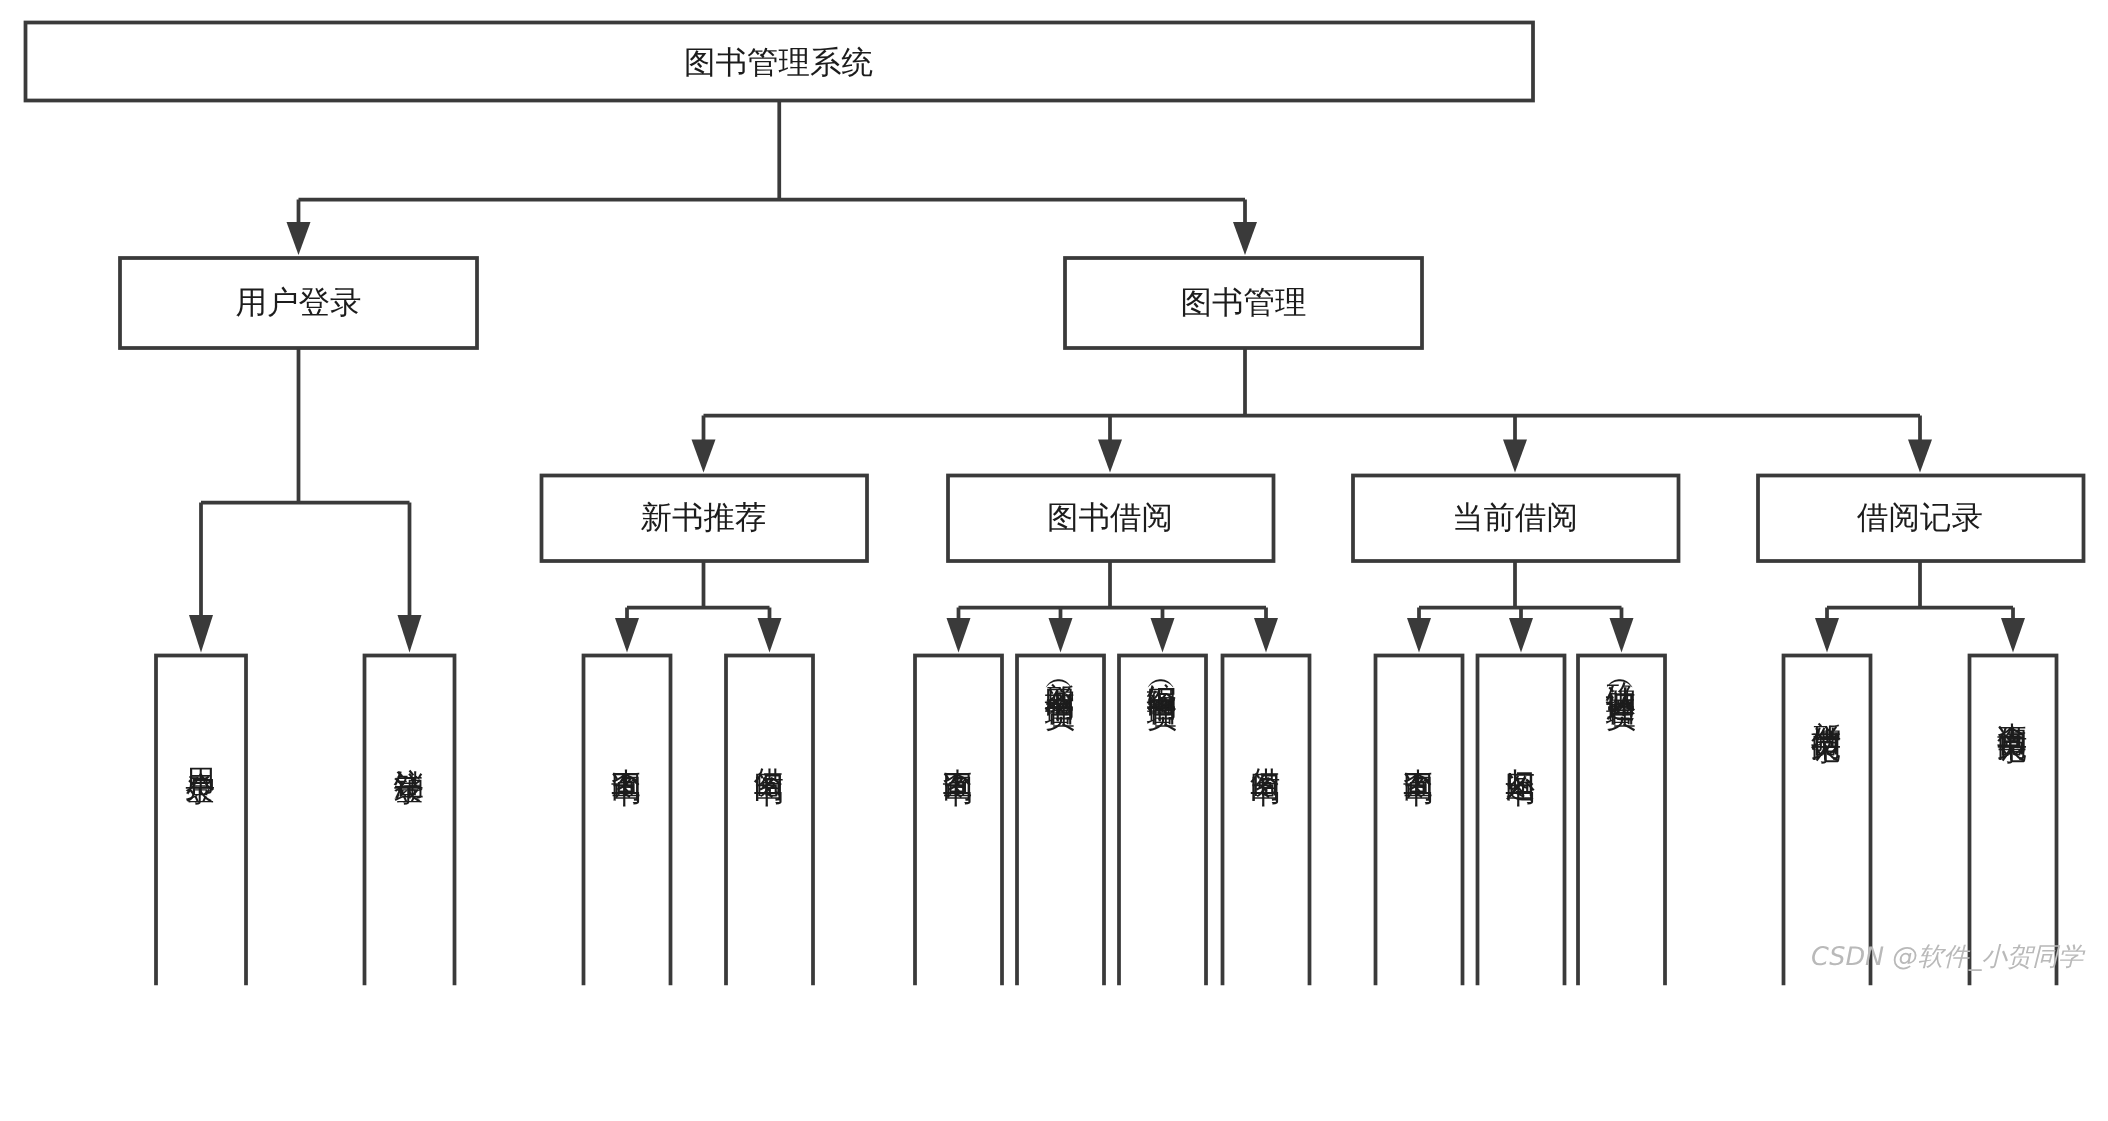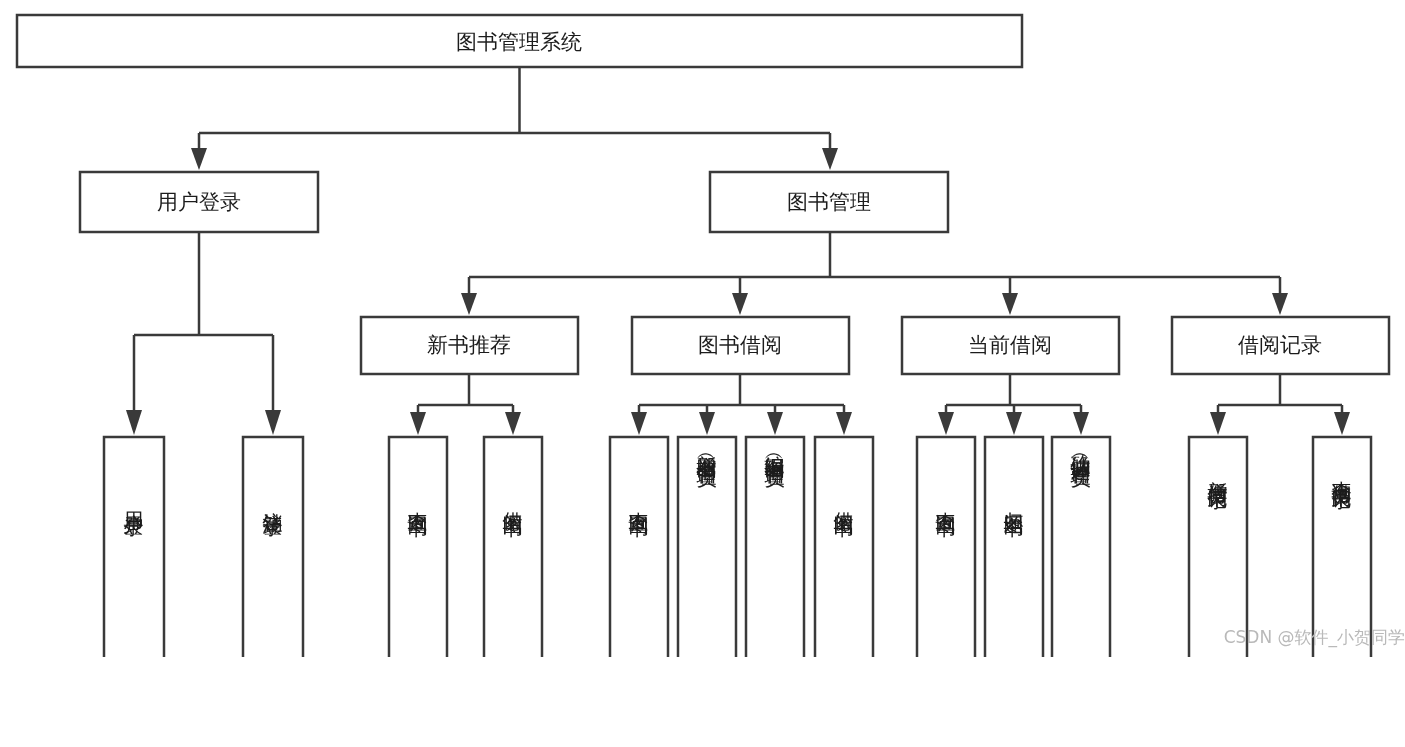--- a/index.html
+++ b/index.html
@@ -51,27 +51,28 @@
     font-family: "DejaVu Sans", "Liberation Sans", sans-serif;
     font-size: 20px;
     fill: #1c1c1c;
     writing-mode: vertical-rl;
     text-orientation: upright;
     text-anchor: middle;
     letter-spacing: 2px;
   }
   .watermark-text {
     position: absolute;
-    right: 0;
+    right: 16px;
     bottom: 8px;
     font-family: "DejaVu Sans", "Liberation Sans", sans-serif;
     font-size: 17px;
     color: #b9b9b9;
     white-space: nowrap;
     pointer-events: none;
+    font-style: italic;
   }
 </style>
 </head>
 <body>
 
 <div id="diagram-root">
 
   <svg class="diagram-canvas" viewBox="0 0 1405 747" xmlns="http://www.w3.org/2000/svg">
 
     <g>

